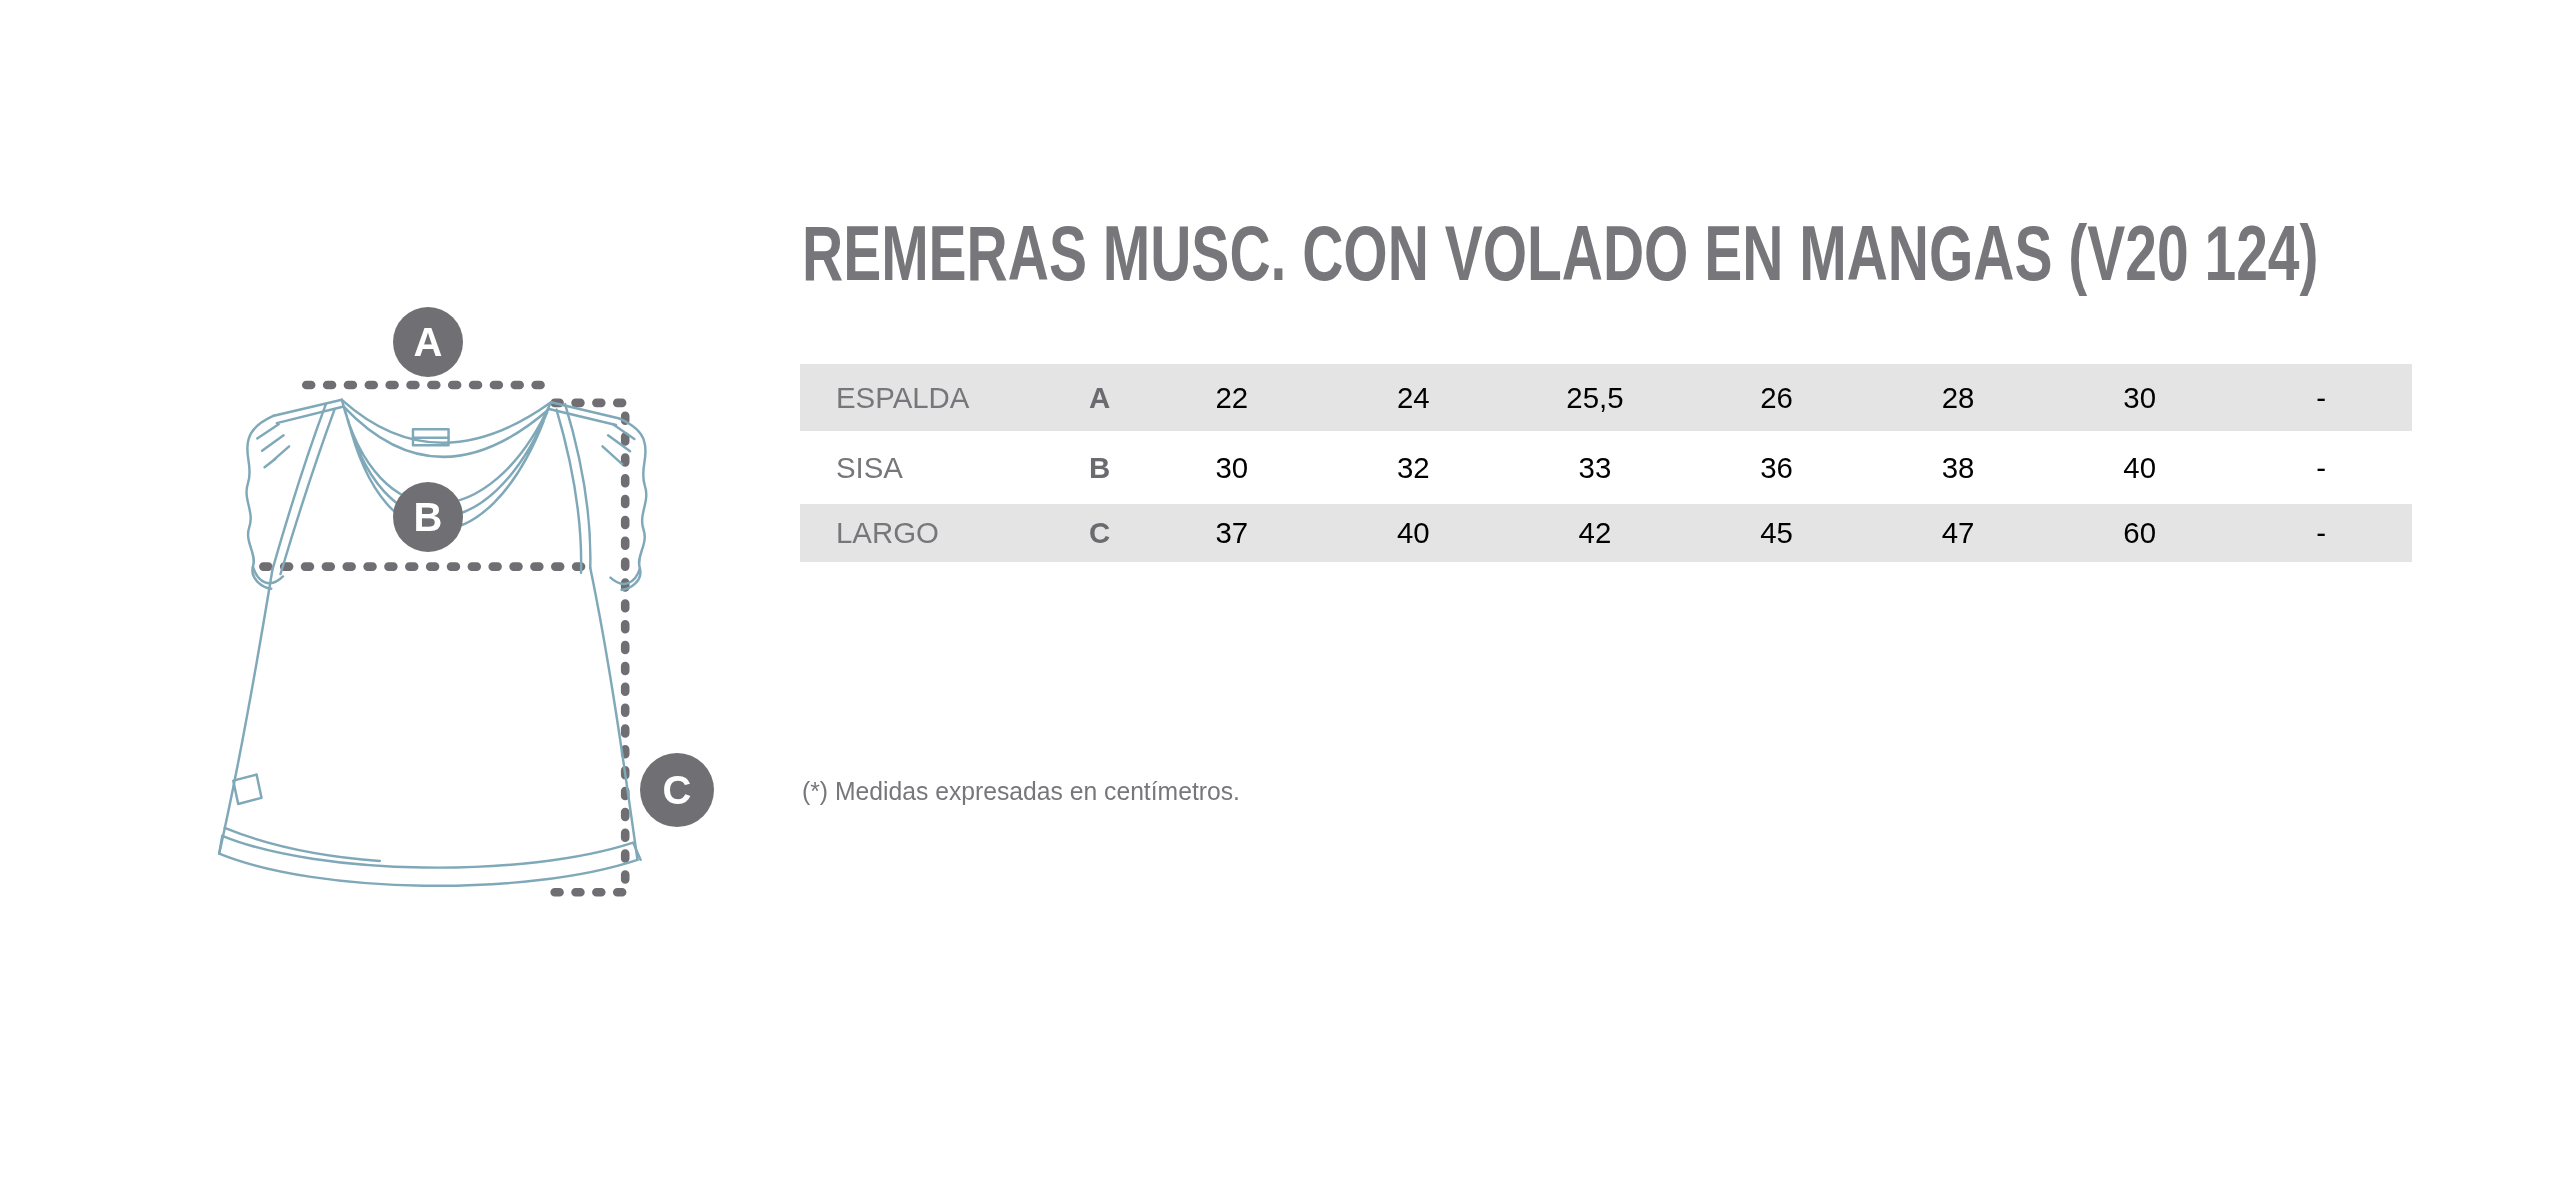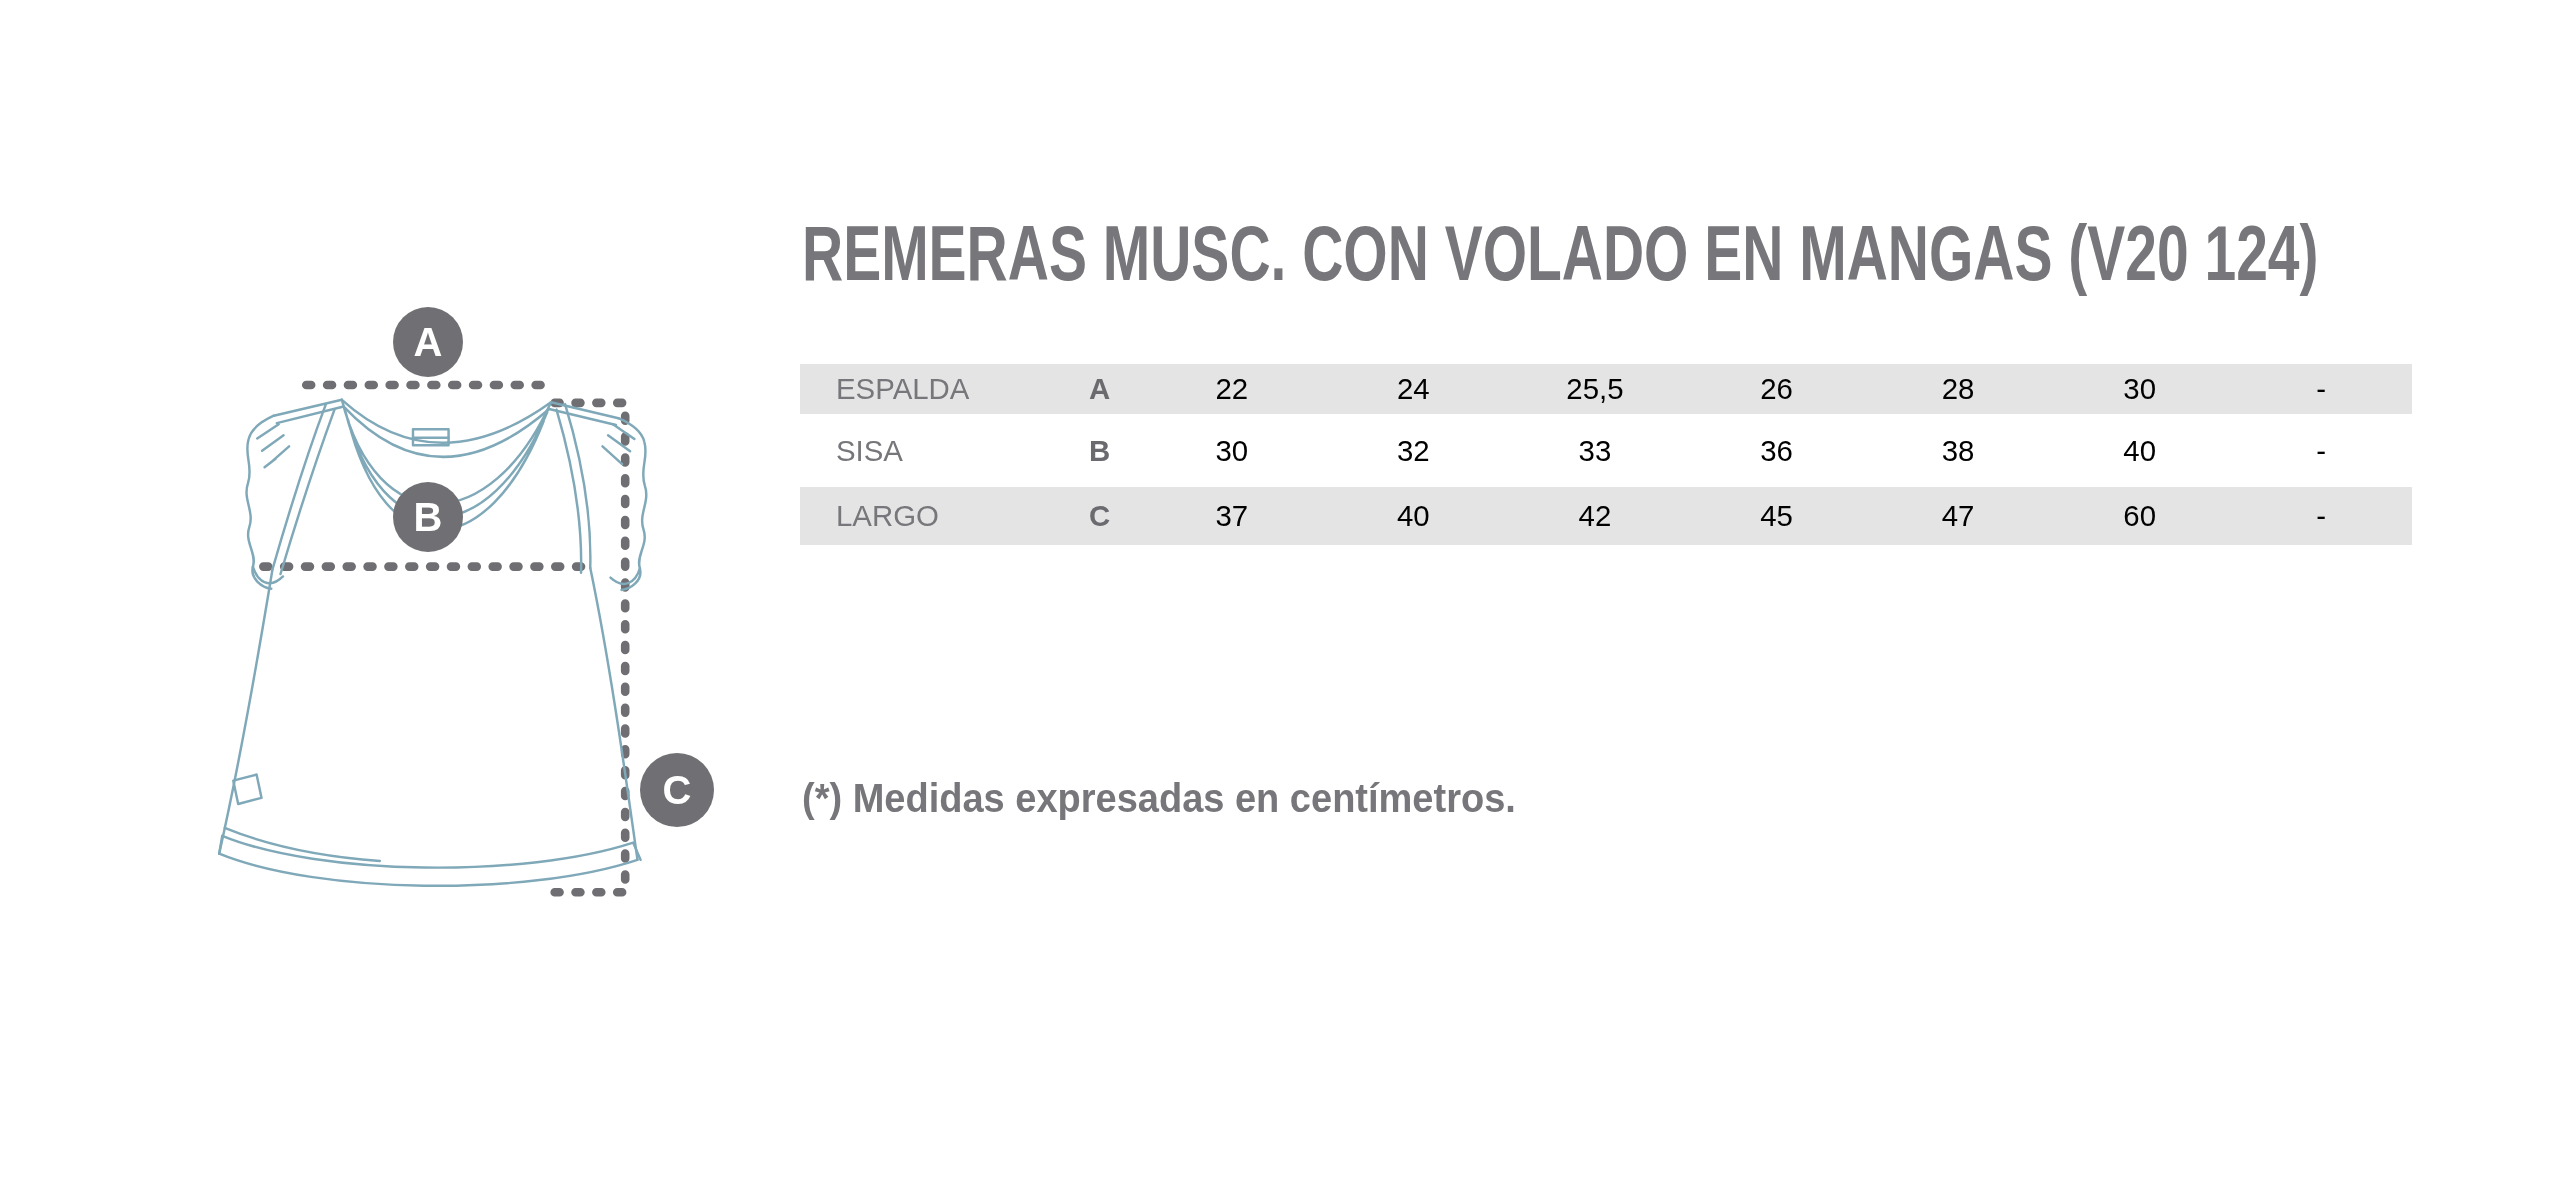--- a/index.html
+++ b/index.html
@@ -19,32 +19,32 @@
     position:relative;height:102px;background:#706F73;
   }
   .table-header .hdr-label{
     position:absolute;left:39.2%;top:50%;
     transform:translate(-50%,-50%) scaleX(0.86);
     color:#ffffff;font-size:44px;font-weight:bold;white-space:nowrap;
   }
   .trow{display:flex;align-items:center;width:100%;}
   .trow.stripe{background:#E5E4E5;}
   .trow.h-talle{height:56px;}
-  .trow.h-espalda{height:50px;}
+  .trow.h-espalda{height:67px;}
   .trow.h-sisa{height:73px;}
   .trow.h-largo{height:58px;}
   .cell-label{width:258px;box-sizing:border-box;padding-left:36px;
     font-size:29.4px;color:#77767A;text-align:left;}
   .cell-label.bold{font-weight:bold;color:#6B6A6E;}
   .cell-letter{width:83px;text-align:center;font-size:29.4px;font-weight:bold;color:#6B6A6E;}
   .cell-val{flex:1;text-align:center;font-size:29.4px;color:#000000;}
   .cell-val.bold{font-weight:bold;color:#6B6A6E;}
   
   .footnote{
-    position:absolute;left:802px;top:776px;font-size:40px;font-weight:bold;color:#77767A;white-space:nowrap;
+    position:absolute;left:802px;top:776px;font-size:26px;font-weight:normal;color:#77767A;white-space:nowrap;
   }
   .footnote .squeeze{display:inline-block;transform:scaleX(0.95);transform-origin:0 50%;}
   
   .garment-svg{position:absolute;left:202px;top:282px;}
   .marker{
     position:absolute;border-radius:50%;background:#706F73;color:#ffffff;
     display:flex;align-items:center;justify-content:center;
     font-size:40px;font-weight:bold;
   }
   .marker-a{left:393px;top:307px;width:70px;height:70px;}

